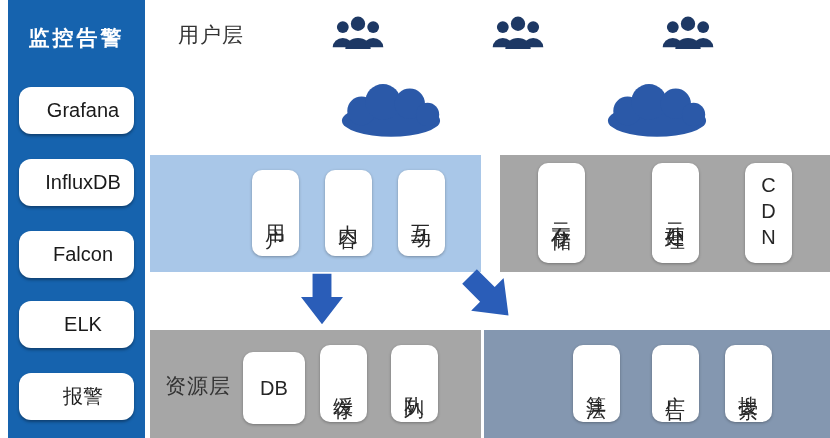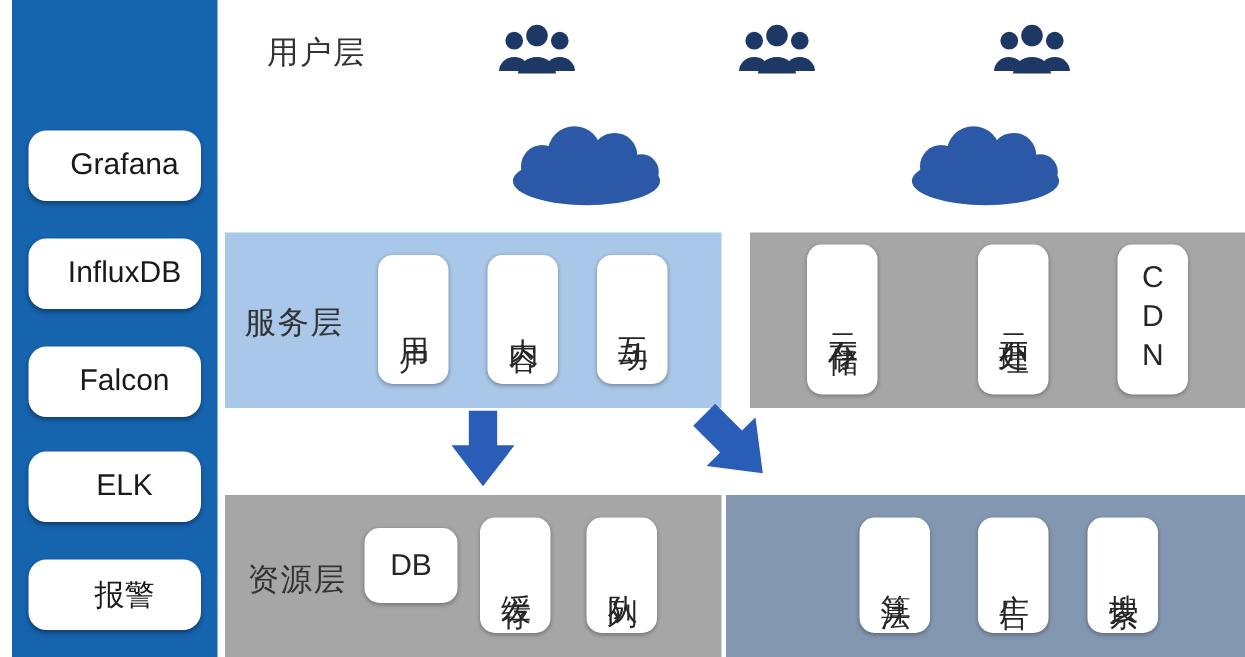--- a/index.html
+++ b/index.html
@@ -37,20 +37,21 @@
   .arrow-wrap { position:absolute; width:42px; height:52px; color:#2a5db8; }
   .arrow-diag { transform:rotate(-45deg); width:46px; height:56px; }
   .users-wrap svg, .cloud-wrap svg, .arrow-wrap svg { width:100%; height:100%; display:block; }
 </style>
 </head>
 <body>
 
 <div class="stage">
 
   <aside class="sidebar">
+    <div class="sidebar-title">监控告警</div>
     <div class="side-item" style="top:87px">Grafana</div>
     <div class="side-item" style="top:231px">Falcon</div>
     <div class="side-item" style="top:159px">InfluxDB</div>
     <div class="side-item" style="top:301px">ELK</div>
     <div class="side-item" style="top:373px">报警</div>
   </aside>
 
   <div class="layer-label" style="left:178px; top:21px">用户层</div>
 
   <div class="users-wrap" style="left:331px; top:11px">
@@ -110,21 +111,20 @@
         <circle cx="56" cy="23" r="20"></circle>
         <circle cx="86" cy="25" r="17"></circle>
         <circle cx="106" cy="37" r="13"></circle>
       </g>
     </svg>
   </div>
 
   <div class="band band-service" style="left:150px; top:155px; width:331px; height:117px"></div>
   <div class="band band-gray" style="left:500px; top:155px; width:330px; height:117px"></div>
 
-  <div class="layer-label" style="left:163px; top:201px">服务层</div>
 
   <div class="wbox" style="left:252px; top:170px; width:47px; height:86px">
     <span class="vtext">用户</span>
   </div>
   <div class="wbox" style="left:325px; top:170px; width:47px; height:86px">
     <span class="vtext">内容</span>
   </div>
   <div class="wbox" style="left:398px; top:170px; width:47px; height:86px">
     <span class="vtext">互动</span>
   </div>
@@ -148,21 +148,21 @@
     <svg viewBox="0 0 40 48" aria-hidden="true">
       <polygon fill="currentColor" points="11,0 29,0 29,22 40,22 20,48 0,22 11,22"></polygon>
     </svg>
   </div>
 
   <div class="band band-gray" style="left:150px; top:330px; width:331px; height:108px"></div>
   <div class="band band-dep" style="left:484px; top:330px; width:346px; height:108px"></div>
 
   <div class="layer-label" style="left:165px; top:372px">资源层</div>
 
-  <div class="wbox" style="left:243px; top:352px; width:62px; height:50px">
+  <div class="wbox" style="left:243px; top:352px; width:62px; height:72px">
     <span>DB</span>
   </div>
   <div class="wbox" style="left:320px; top:345px; width:47px; height:77px">
     <span class="vtext">缓存</span>
   </div>
   <div class="wbox" style="left:391px; top:345px; width:47px; height:77px">
     <span class="vtext">队列</span>
   </div>
 
 

